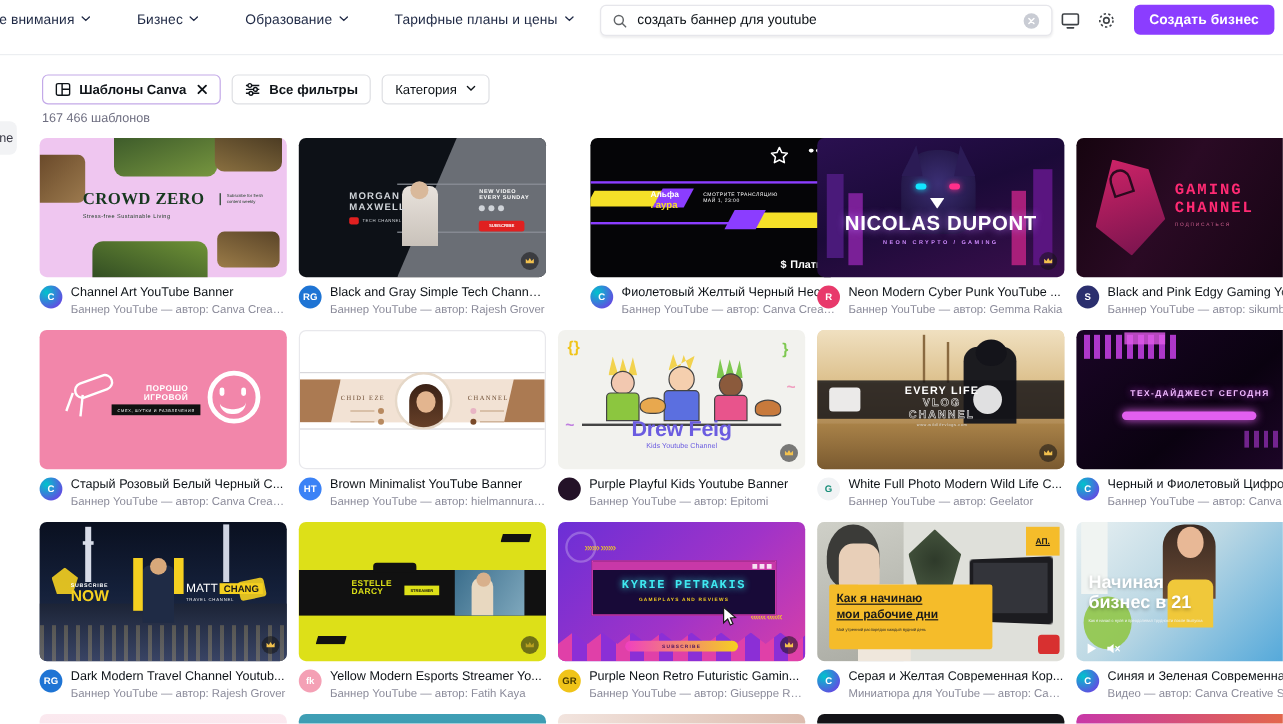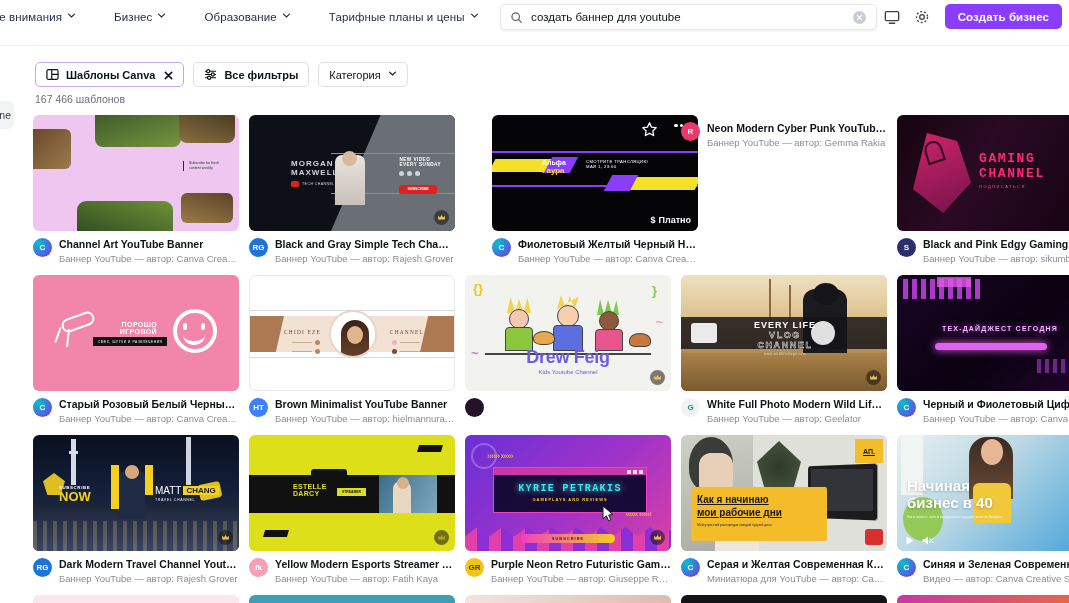--- a/index.html
+++ b/index.html
@@ -143,21 +143,21 @@
   }
   .avatar {
     width: 19px; height: 19px; border-radius: 50%;
     flex: none;
     display: flex; align-items: center; justify-content: center;
     font-size: 8px; font-weight: bold; color: #fff;
     overflow: hidden;
   }
   .meta-txt { min-width: 0; flex: 1; }
   .m-title {
-    font-size: 10.5px; font-weight: bold; color: #0e1318;
+    font-size: 10.5px; font-weight: normal; color: #0e1318;
     white-space: nowrap; overflow: hidden; text-overflow: ellipsis;
     line-height: 13px;
   }
   .m-sub {
     font-size: 9.5px; color: #8b8b9a;
     white-space: nowrap; overflow: hidden; text-overflow: ellipsis;
     line-height: 13px; margin-top: 1px;
   }
 
   
@@ -335,20 +335,24 @@
 
     <div class="card" style="left:33px">
       <div class="thumb" style="background:#efc6f0">
         <div class="art">
           <div style="position:absolute;left:0;top:14px;width:38px;height:40px;background:linear-gradient(135deg,#6a4a2a,#9c7a4e);border-radius:0 6px 6px 0"></div>
           <div style="position:absolute;left:62px;top:-2px;width:86px;height:34px;background:linear-gradient(160deg,#3c5a2a,#77963f);border-radius:0 0 8px 8px"></div>
           <div style="position:absolute;right:4px;top:-2px;width:56px;height:30px;background:linear-gradient(200deg,#4a3a22,#8a7040);border-radius:0 0 8px 8px"></div>
           <div style="position:absolute;left:44px;bottom:-4px;width:96px;height:34px;background:linear-gradient(20deg,#2f4a22,#6f9237);border-radius:9px 9px 0 0"></div>
           <div style="position:absolute;right:6px;bottom:8px;width:52px;height:30px;background:linear-gradient(200deg,#5a4428,#9b7c48);border-radius:6px"></div>
         </div>
+        <div style="position:absolute;left:36px;top:44px;width:110px">
+          <div style="font-family:'Liberation Serif',serif;font-weight:bold;font-size:14px;color:#17381f;letter-spacing:.3px">CROWD ZERO</div>
+          <div style="font-size:4.6px;color:#17381f;margin-top:3px;letter-spacing:.4px">Stress-free Sustainable Living</div>
+        </div>
         <div style="position:absolute;left:150px;top:46px;width:40px;border-left:1px solid #17381f;padding-left:5px;font-size:3.6px;color:#17381f;line-height:5px">Subscribe for fresh content weekly</div>
       </div>
       <div class="meta">
         <span class="avatar" style="background:radial-gradient(circle at 30% 30%,#00c4cc,#7d2ae8)">C</span>
         <div class="meta-txt">
           <div class="m-title">Channel Art YouTube Banner</div>
           <div class="m-sub">Баннер YouTube — автор: Canva Creative S...</div>
         </div>
       </div>
     </div>
@@ -431,20 +435,43 @@
       <div class="meta">
         <span class="avatar" style="background:radial-gradient(circle at 30% 30%,#00c4cc,#7d2ae8)">C</span>
         <div class="meta-txt">
           <div class="m-title">Фиолетовый Желтый Черный Нео...</div>
           <div class="m-sub">Баннер YouTube — автор: Canva Creative S...</div>
         </div>
       </div>
     </div>
 
     <div class="card" style="left:681px">
+      <div class="thumb" style="background:linear-gradient(160deg,#2a1050,#1b0a38 45%,#3b0f4d)">
+        <div class="art">
+          <div style="position:absolute;left:8px;top:30px;width:14px;height:70px;background:#4a1a7a"></div>
+          <div style="position:absolute;left:26px;top:46px;width:12px;height:60px;background:#7a2097"></div>
+          <div style="position:absolute;right:10px;top:26px;width:16px;height:80px;background:#5a1580"></div>
+          <div style="position:absolute;right:32px;top:44px;width:12px;height:62px;background:#a81f7a"></div>
+          <div style="position:absolute;left:70px;top:10px;width:62px;height:70px;background:radial-gradient(circle at 50% 40%,#3b2f74,#160a2e);border-radius:28px 28px 18px 18px"></div>
+          <div style="position:absolute;left:70px;top:6px;width:18px;height:26px;background:#2b1b55;clip-path:polygon(0 100%,100% 100%,70% 0)"></div>
+          <div style="position:absolute;left:114px;top:6px;width:18px;height:26px;background:#2b1b55;clip-path:polygon(0 100%,100% 100%,30% 0)"></div>
+          <div style="position:absolute;left:82px;top:38px;width:9px;height:5px;border-radius:3px;background:#12e6ff;box-shadow:0 0 5px #12e6ff"></div>
+          <div style="position:absolute;left:110px;top:38px;width:9px;height:5px;border-radius:3px;background:#ff2f8a;box-shadow:0 0 5px #ff2f8a"></div>
+          <div style="position:absolute;left:94px;top:50px;width:12px;height:9px;background:#fff;clip-path:polygon(50% 100%,0 0,100% 0)"></div>
+        </div>
+        <div style="position:absolute;left:0;right:0;top:62px;text-align:center">
+          <div style="font-size:17px;font-weight:bold;color:#fff;letter-spacing:.5px;text-shadow:0 0 7px rgba(190,120,255,.9)">NICOLAS DUPONT</div>
+          <div style="font-size:4.6px;font-weight:bold;color:#cf8bff;letter-spacing:2px;margin-top:2px">NEON CRYPTO / GAMING</div>
+        </div>
+        <div class="crown">
+          <svg viewBox="0 0 12 12">
+              <path d="M1.5 8.5 L1.5 3.5 L4 6 L6 2.6 L8 6 L10.5 3.5 L10.5 8.5 Z" fill="#f2c14e"></path>
+            </svg>
+        </div>
+      </div>
       <div class="meta">
         <span class="avatar" style="background:#e8396b">R</span>
         <div class="meta-txt">
           <div class="m-title">Neon Modern Cyber Punk YouTube ...</div>
           <div class="m-sub">Баннер YouTube — автор: Gemma Rakia</div>
         </div>
       </div>
     </div>
 
     <div class="card" style="left:897px">
@@ -568,20 +595,24 @@
           <div style="font-size:6px;color:#6b5ce0;margin-top:1px">Kids Youtube Channel</div>
         </div>
         <div class="crown">
           <svg viewBox="0 0 12 12">
               <path d="M1.5 8.5 L1.5 3.5 L4 6 L6 2.6 L8 6 L10.5 3.5 L10.5 8.5 Z" fill="#f2c14e"></path>
             </svg>
         </div>
       </div>
       <div class="meta">
         <span class="avatar" style="background:#241228"></span>
+        <div class="meta-txt">
+          <div class="m-title">Purple Playful Kids Youtube Banner</div>
+          <div class="m-sub">Баннер YouTube — автор: Epitomi</div>
+        </div>
       </div>
     </div>
 
     <div class="card" style="left:681px">
       <div class="thumb" style="background:linear-gradient(#e8d3a8,#caa36a 45%,#8b6a3a)">
         <div class="art">
           <div style="position:absolute;left:0;right:0;top:0;height:44px;background:linear-gradient(#f0e0c0,#dcc08c)"></div>
           <div style="position:absolute;left:88px;top:4px;width:2px;height:40px;background:#8a6a40"></div>
           <div style="position:absolute;left:108px;top:10px;width:2px;height:34px;background:#8a6a40"></div>
           <div style="position:absolute;right:40px;top:14px;width:44px;height:96px;background:#1b1b1f;border-radius:12px 12px 0 0"></div>
@@ -775,21 +806,21 @@
         <div class="art">
           <div style="position:absolute;left:4px;top:0;width:22px;height:60px;background:#f0f4f2"></div>
           <div style="position:absolute;left:6px;bottom:10px;width:40px;height:44px;border-radius:50%;background:#8ec63f;opacity:.85"></div>
           <div style="position:absolute;left:72px;top:2px;width:44px;height:62px;background:linear-gradient(#3a2a22,#6a4a34);border-radius:18px 18px 0 0"></div>
           <div style="position:absolute;left:84px;top:4px;width:22px;height:26px;border-radius:50%;background:#e8b896"></div>
           <div style="position:absolute;left:76px;top:48px;width:38px;height:40px;background:#f0c83a;border-radius:6px 6px 0 0"></div>
 
         </div>
         <div style="position:absolute;left:10px;top:42px">
           <div style="font-size:15px;font-weight:bold;color:#fff;line-height:17px;text-shadow:0 1px 3px rgba(0,0,0,.25)">Начиная</div>
-          <div style="font-size:15px;font-weight:bold;color:#fff;line-height:17px;text-shadow:0 1px 3px rgba(0,0,0,.25)">бизнес в 40</div>
+          <div style="font-size:15px;font-weight:bold;color:#fff;line-height:17px;text-shadow:0 1px 3px rgba(0,0,0,.25)">бизнес в 21</div>
           <div style="font-size:3.4px;color:#f0f4f6;margin-top:4px">Как я начал с нуля и преодолевал трудности после Выпуска</div>
         </div>
         <div class="vid-ctrl">
           <span>
             <svg viewBox="0 0 14 14" width="11" height="11">
                 <path d="M3 1.6 L12 7 L3 12.4 Z" fill="#fff"></path>
               </svg>
           </span>
           <span>
             <svg viewBox="0 0 16 14" width="12" height="11">

